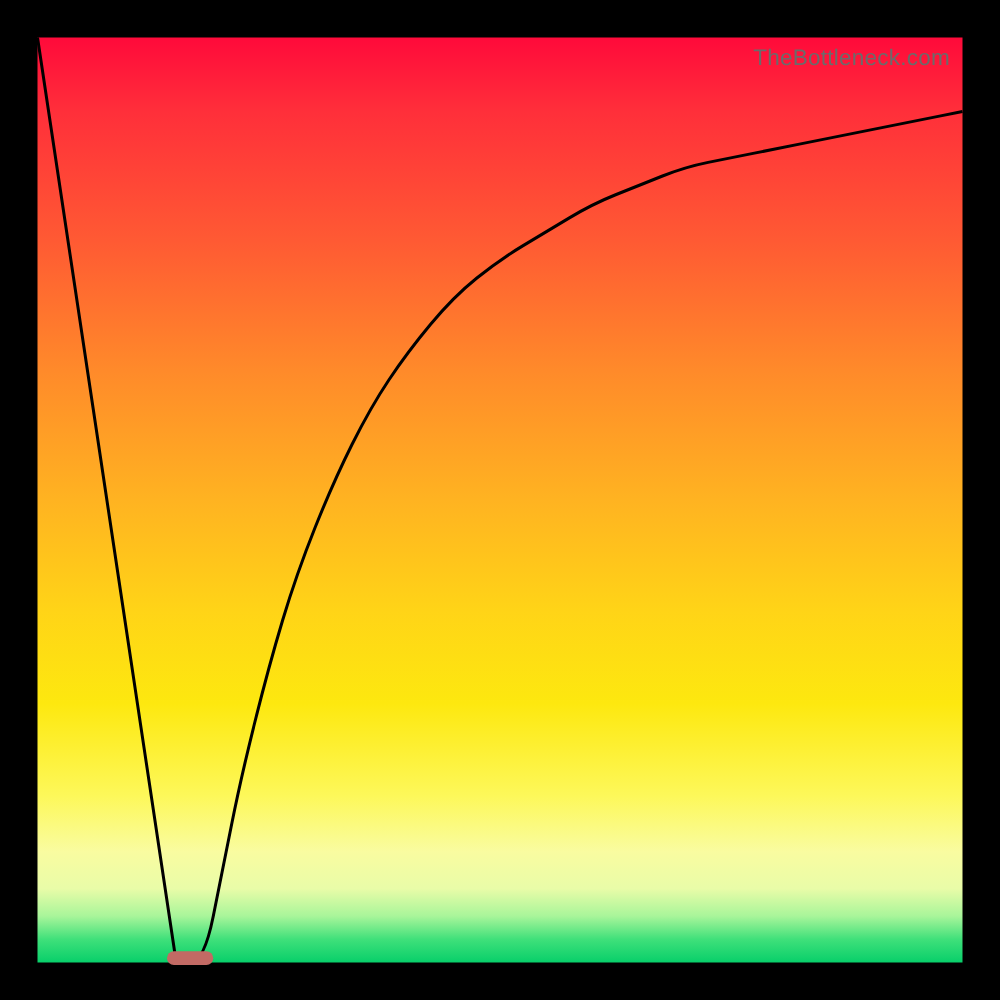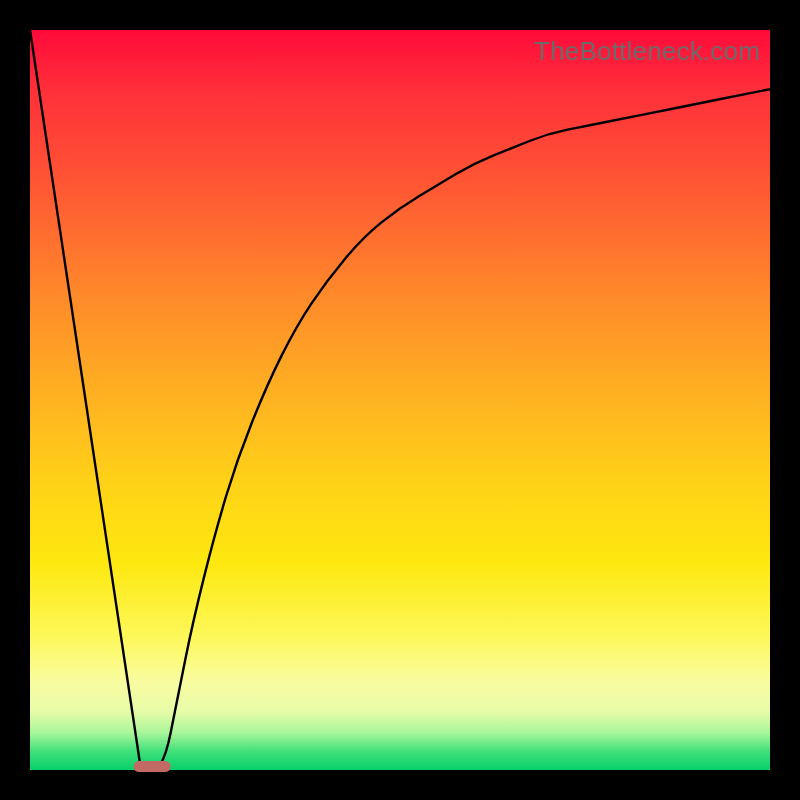--- a/index.html
+++ b/index.html
@@ -37,21 +37,21 @@
       #e9fca8 92%,
       #a8f59a 95%,
       #3fe07a 97.5%,
       #08cf6a 100%
     );
   }
   .attribution {
     position: absolute;
     top: 6px;
     right: 10px;
-    font-size: 26px;
+    font-size: 18px;
     font-weight: 500;
     color: #6b6b6b;
     letter-spacing: 0.2px;
   }
   svg.overlay {
     position: absolute;
     left: 0;
     top: 0;
     width: 740px;
     height: 740px;

